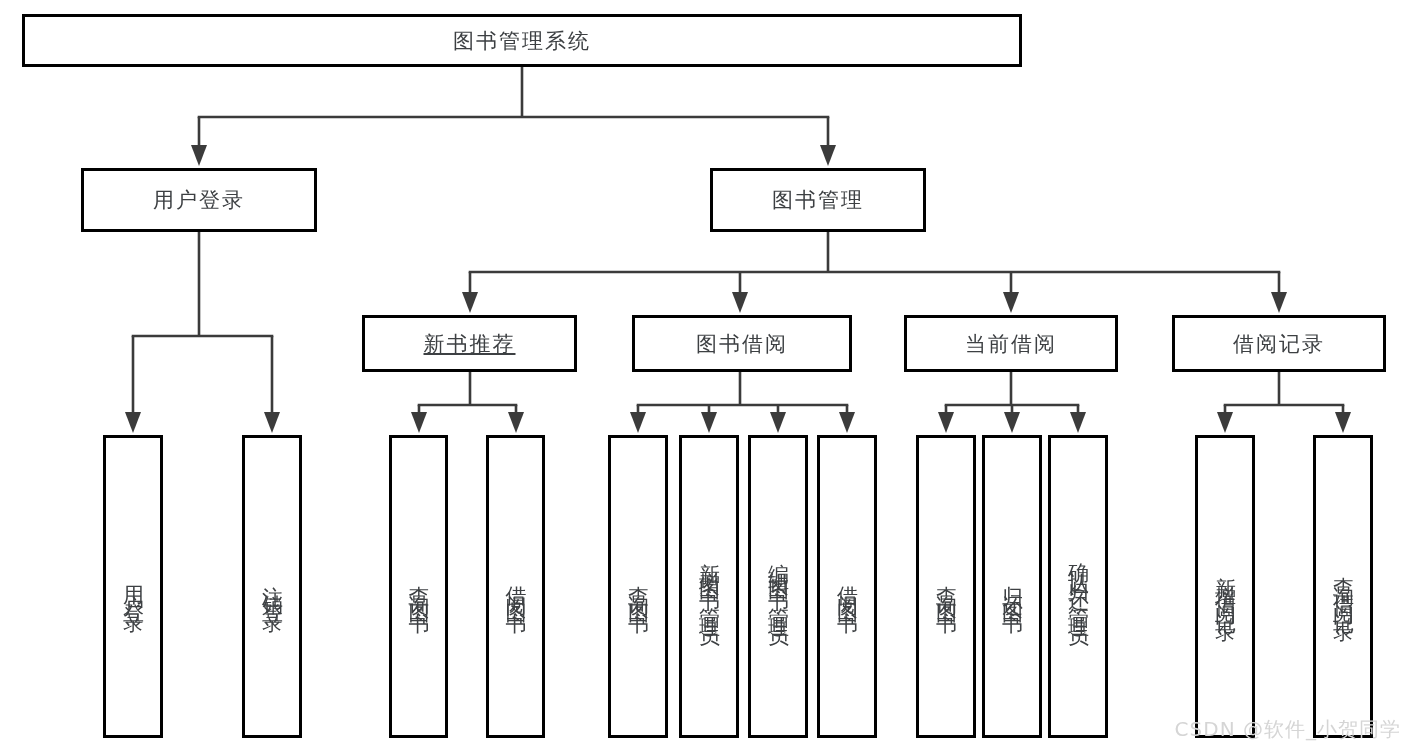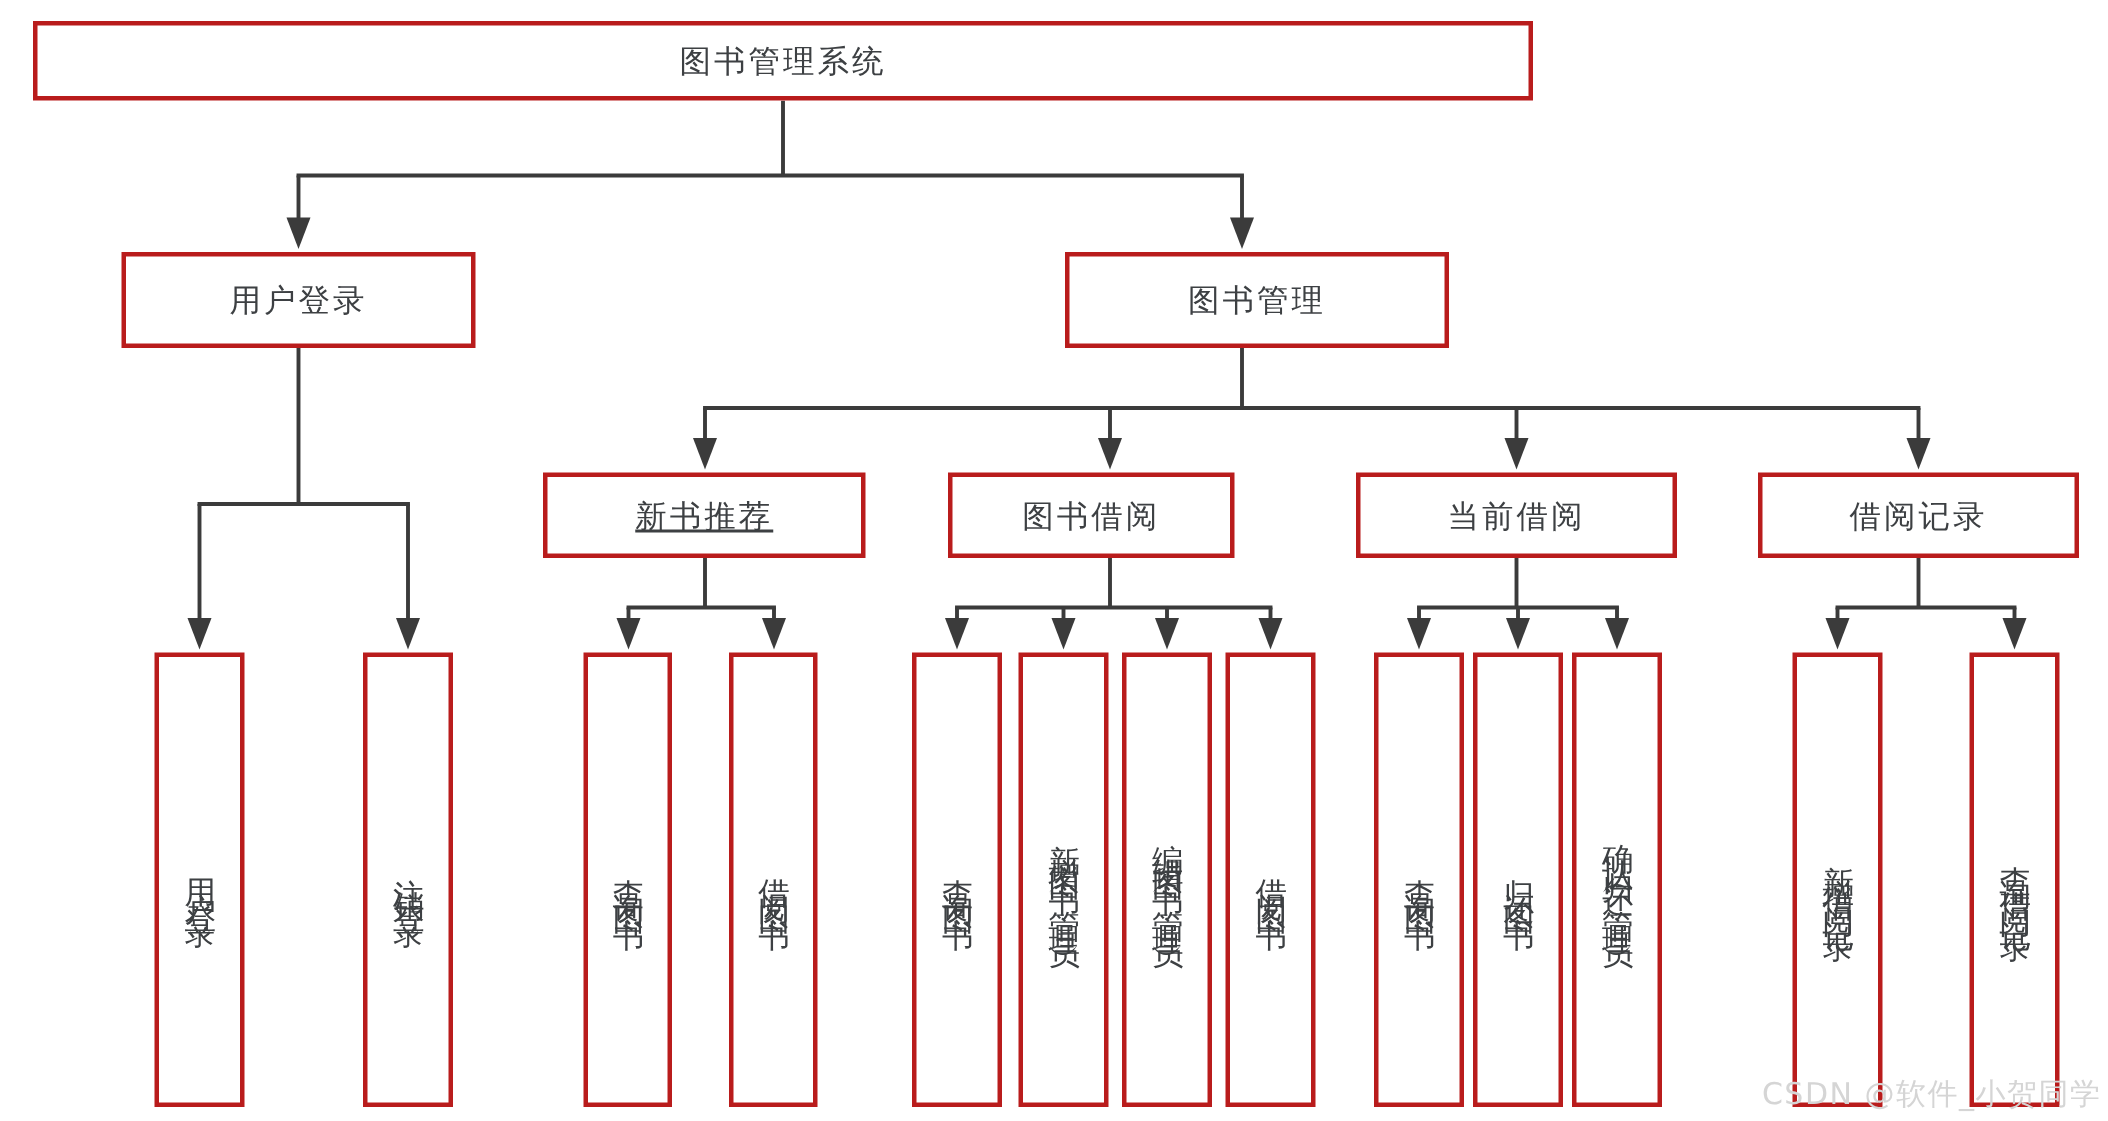--- a/index.html
+++ b/index.html
@@ -18,21 +18,21 @@
   #connectors {
     position: absolute;
     left: 0; top: 0;
     width: 1405px;
     height: 747px;
     z-index: 1;
   }
   .node {
     position: absolute;
     box-sizing: border-box;
-    border: 3px solid #b91c1c;
+    border: 3px solid #000000;
     background: #ffffff;
     color: #3d4043;
     display: flex;
     align-items: center;
     justify-content: center;
     z-index: 2;
   }
   .hnode {
     font-size: 21px;
     letter-spacing: 2px;
@@ -131,24 +131,24 @@
       <polygon points="1078,433 1070,412 1086,412"></polygon>
 
       <polygon points="1225,433 1217,412 1233,412"></polygon>
       <polygon points="1343,433 1335,412 1351,412"></polygon>
     </g>
   </svg>
 
   <div class="node hnode" style="left:22px; top:14px; width:1000px; height:53px;">图书管理系统</div>
 
   <div class="node hnode" style="left:81px; top:168px; width:236px; height:64px;">用户登录</div>
-  <div class="node hnode" style="left:710px; top:168px; width:256px; height:64px;">图书管理</div>
+  <div class="node hnode" style="left:710px; top:168px; width:216px; height:64px;">图书管理</div>
 
   <div class="node hnode" style="left:362px; top:315px; width:215px; height:57px;text-decoration:underline;">新书推荐</div>
-  <div class="node hnode" style="left:632px; top:315px; width:191px; height:57px;">图书借阅</div>
+  <div class="node hnode" style="left:632px; top:315px; width:220px; height:57px;">图书借阅</div>
   <div class="node hnode" style="left:904px; top:315px; width:214px; height:57px;text-align:center;">当前借阅</div>
   <div class="node hnode" style="left:1172px; top:315px; width:214px; height:57px;">借阅记录</div>
 
   <div class="node leaf" style="left:103px; top:435px; width:60px; height:303px;">用户登录</div>
   <div class="node leaf" style="left:242px; top:435px; width:60px; height:303px;">注销登录</div>
 
   <div class="node leaf" style="left:389px; top:435px; width:59px; height:303px;">查询图书</div>
   <div class="node leaf" style="left:486px; top:435px; width:59px; height:303px;">借阅图书</div>
 
   <div class="node leaf" style="left:608px; top:435px; width:60px; height:303px;">查询图书</div>

